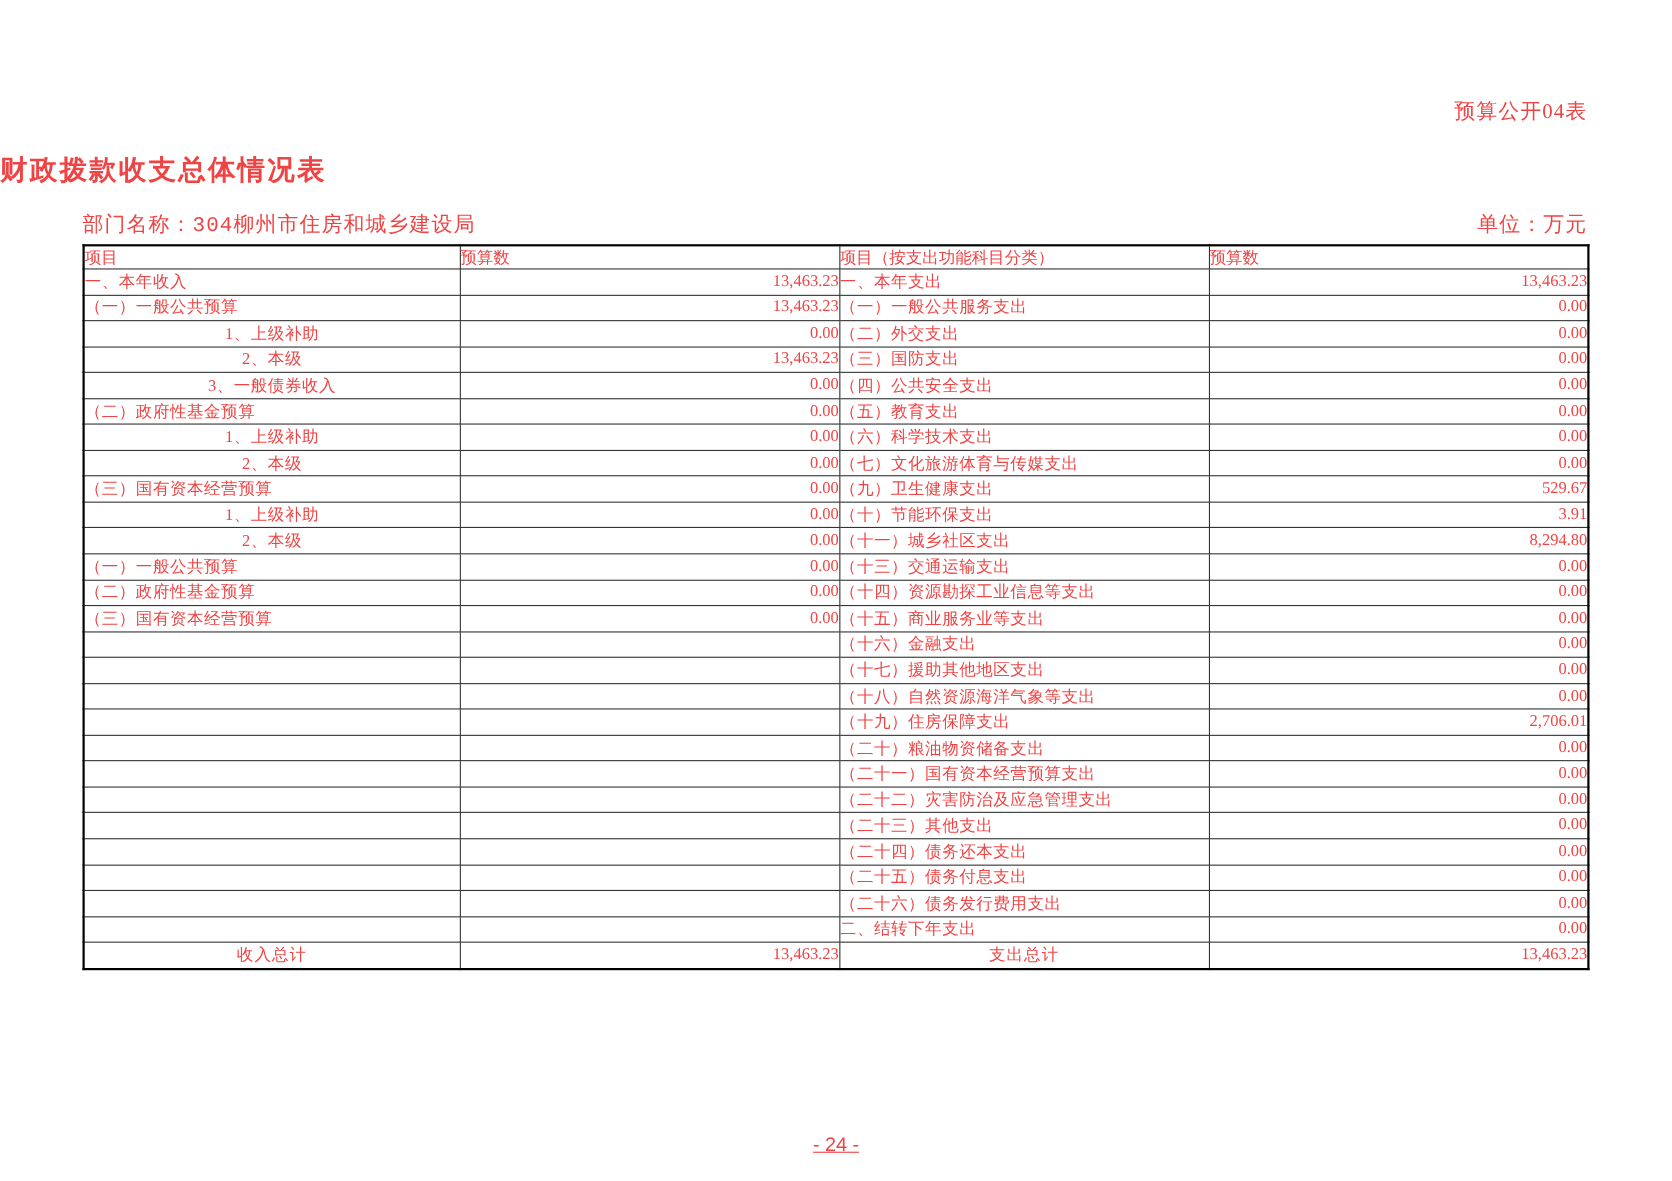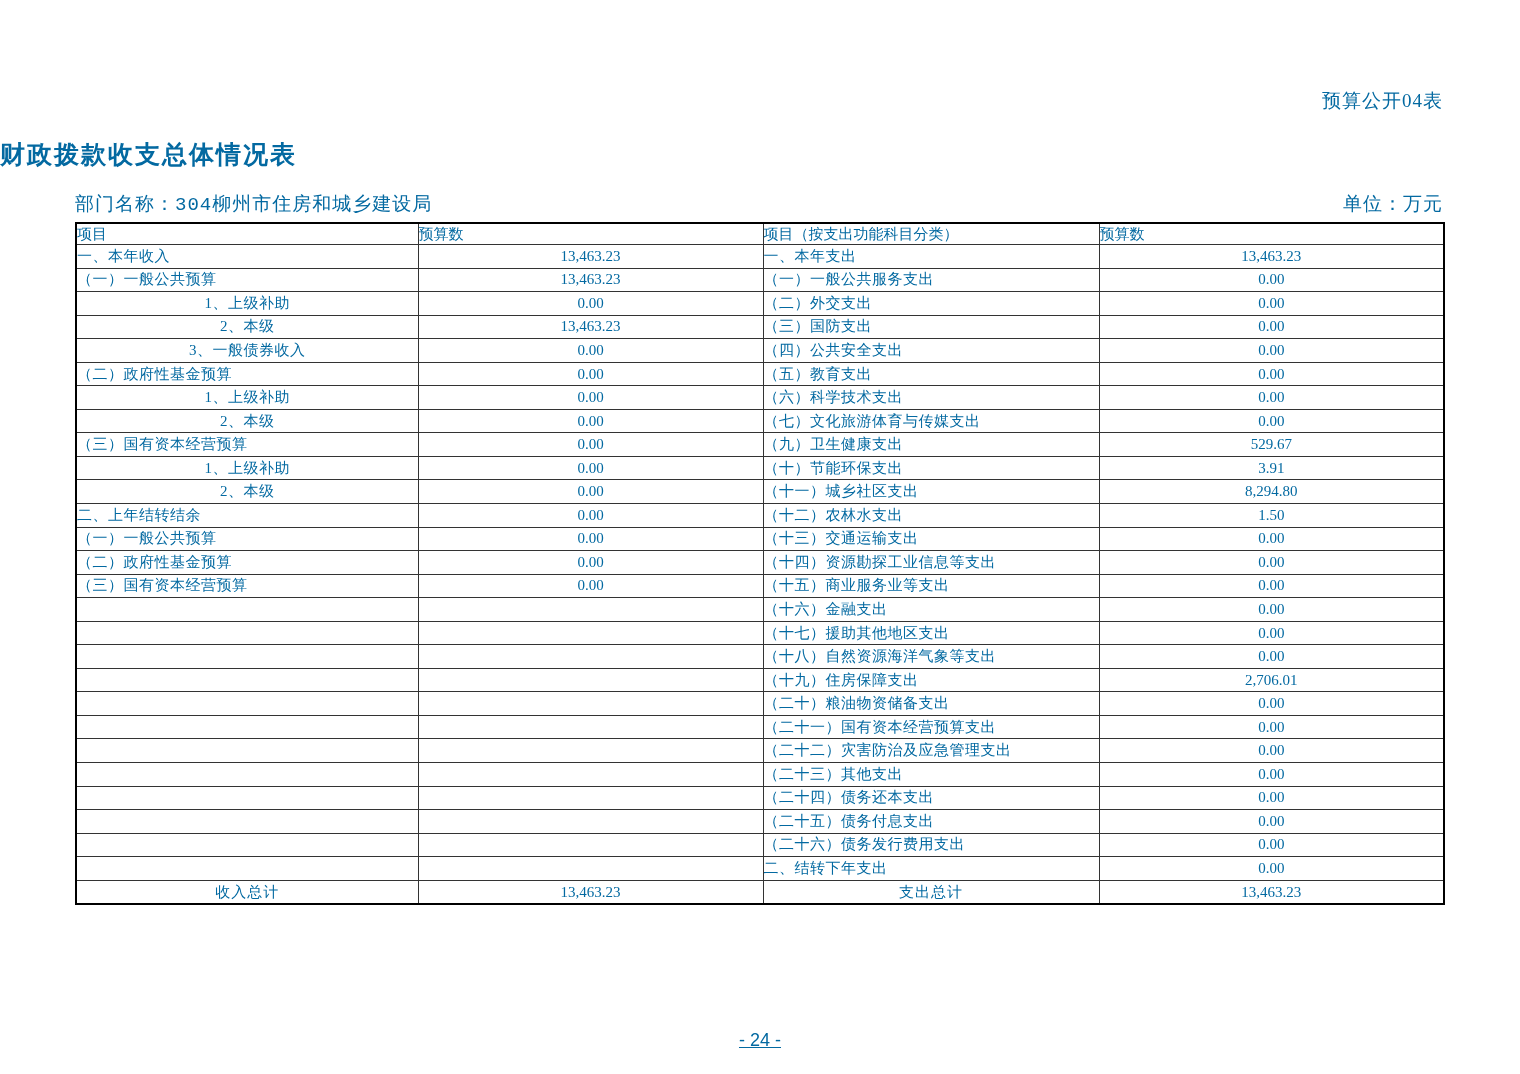--- a/index.html
+++ b/index.html
@@ -5,21 +5,21 @@
   html, body {
     margin: 0;
     padding: 0;
     background: #ffffff;
   }
   #page {
     position: relative;
     width: 1520px;
     height: 1074px;
     background: #ffffff;
-    color: #0369a1;
+    color: #ef4444;
     font-family: "Liberation Serif", "DejaVu Serif", serif;
     overflow: hidden;
   }
   #corner-label {
     position: absolute;
     top: 88px;
     right: 77px;
     font-size: 19px;
     letter-spacing: 1px;
   }
@@ -70,21 +70,21 @@
     height: 20px;
     font-weight: bold;
     font-size: 15px;
     text-align: left;
   }
   #budget-table tbody td, #budget-table tfoot td {
     height: 22.55px;
     font-size: 15px;
   }
   td.item-cell { text-align: left; letter-spacing: 0.5px; }
-  td.value-cell { text-align: center; padding-right: 4px; }
+  td.value-cell { text-align: right; padding-right: 4px; }
   td.indent-1 { padding-left: 8px; }
   td.indent-2 { padding-left: 14px; }
   td.indent-3 { padding-left: 40px; text-align: center; }
   tfoot td.total-label {
     text-align: center;
     font-weight: bold;
     letter-spacing: 1px;
   }
   #page-number {
     position: absolute;
@@ -187,26 +187,20 @@
           <td class="item-cell indent-2">（十）节能环保支出</td>
           <td class="value-cell">3.91</td>
         </tr>
         <tr>
           <td class="item-cell indent-3">2、本级</td>
           <td class="value-cell">0.00</td>
           <td class="item-cell indent-2">（十一）城乡社区支出</td>
           <td class="value-cell">8,294.80</td>
         </tr>
         <tr>
-          <td class="item-cell indent-1">二、上年结转结余</td>
-          <td class="value-cell">0.00</td>
-          <td class="item-cell indent-2">（十二）农林水支出</td>
-          <td class="value-cell">1.50</td>
-        </tr>
-        <tr>
           <td class="item-cell indent-2">（一）一般公共预算</td>
           <td class="value-cell">0.00</td>
           <td class="item-cell indent-2">（十三）交通运输支出</td>
           <td class="value-cell">0.00</td>
         </tr>
         <tr>
           <td class="item-cell indent-2">（二）政府性基金预算</td>
           <td class="value-cell">0.00</td>
           <td class="item-cell indent-2">（十四）资源勘探工业信息等支出</td>
           <td class="value-cell">0.00</td>

